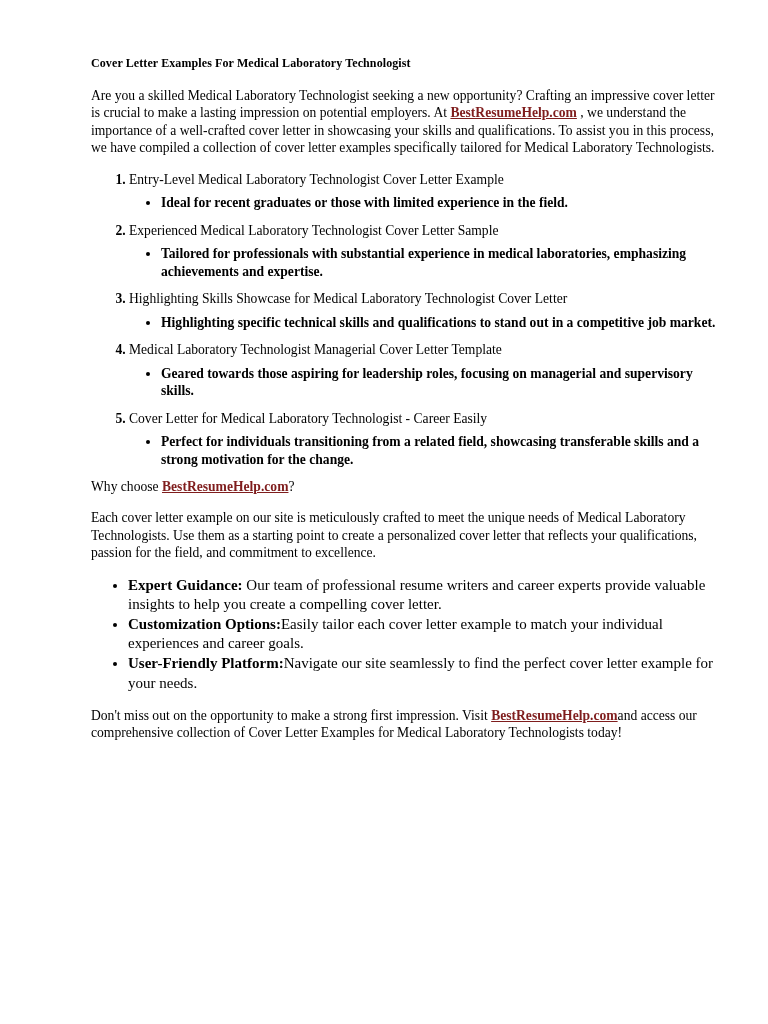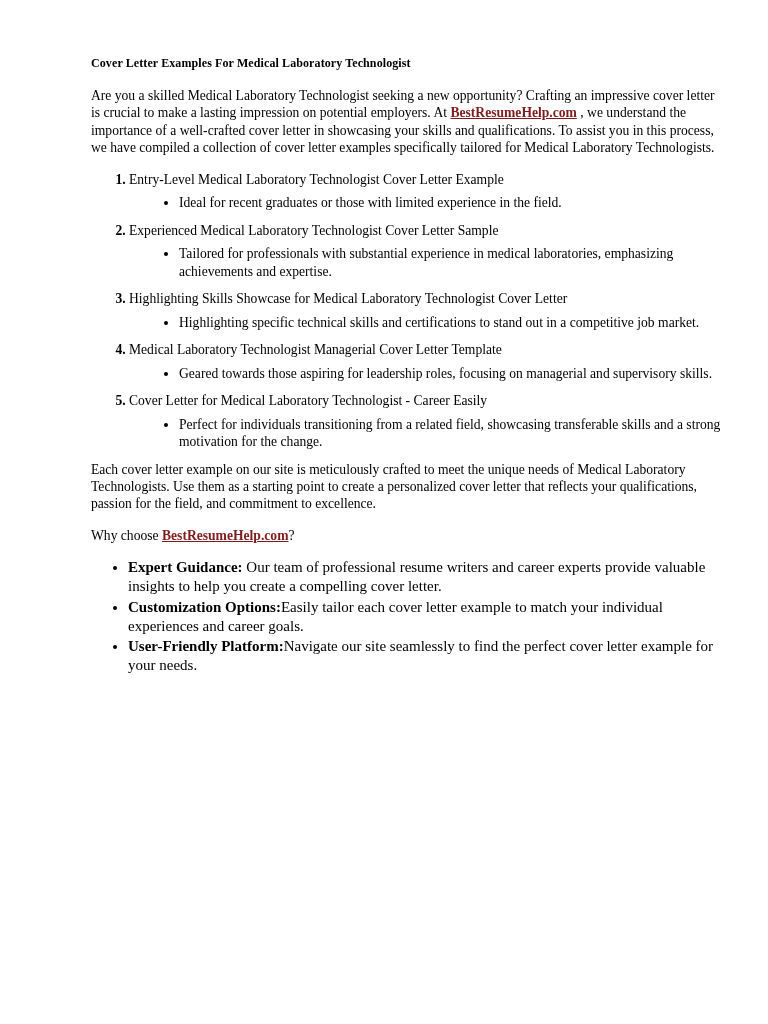--- a/index.html
+++ b/index.html
@@ -59,24 +59,23 @@
   ol.main-list > li > span.item-label {
     font-weight: normal;
     text-align: right;
   }
   ul.sub-list {
     list-style: disc;
     margin: 6px 0 10px 0;
     padding-left: 32px;
   }
   ul.sub-list > li {
-    font-weight: normal;
+    font-weight: bold;
     font-size: 13.6px;
     line-height: 1.28;
-    margin-left: 18px;
   }
   ul.why-list {
     list-style: disc;
     margin: 4px 0 14px 0;
     padding-left: 37px;
   }
   ul.why-list > li {
     font-size: 15px;
     line-height: 1.28;
     margin-bottom: 1px;
@@ -109,52 +108,56 @@
       </li>
       <li>
         <span class="item-label">Experienced Medical Laboratory Technologist Cover Letter Sample</span>
         <ul class="sub-list">
           <li>Tailored for professionals with substantial experience in medical laboratories, emphasizing achievements and expertise.</li>
         </ul>
       </li>
       <li>
         <span class="item-label">Highlighting Skills Showcase for Medical Laboratory Technologist Cover Letter</span>
         <ul class="sub-list">
-          <li>Highlighting specific technical skills and certifications to stand out in a competitive job market.</li>
+          <li>Highlighting specific technical skills and qualifications to stand out in a competitive job market.</li>
         </ul>
       </li>
       <li>
         <span class="item-label">Medical Laboratory Technologist Managerial Cover Letter Template</span>
         <ul class="sub-list">
           <li>Geared towards those aspiring for leadership roles, focusing on managerial and supervisory skills.</li>
         </ul>
       </li>
       <li>
         <span class="item-label">Cover Letter for Medical Laboratory Technologist - Career Easily</span>
         <ul class="sub-list">
           <li>Perfect for individuals transitioning from a related field, showcasing transferable skills and a strong motivation for the change.</li>
         </ul>
       </li>
     </ol>
 
-    <p class="para">Each cover letter example on our site is meticulously crafted to meet the unique needs of Medical Laboratory Technologists. Use them as a starting point to create a personalized cover letter that reflects your qualifications, passion for the field, and commitment to excellence.</p>
-
     <p class="para">
       <span>Why choose</span>
       <a class="brand" href="#">BestResumeHelp.com</a><span>?</span>
     </p>
+
+    <p class="para">Each cover letter example on our site is meticulously crafted to meet the unique needs of Medical Laboratory Technologists. Use them as a starting point to create a personalized cover letter that reflects your qualifications, passion for the field, and commitment to excellence.</p>
 
     <ul class="why-list">
       <li>
         <b>Expert Guidance:</b>
         <span>Our team of professional resume writers and career experts provide valuable insights to help you create a compelling cover letter.</span>
       </li>
       <li>
         <b>Customization Options:</b><span>Easily tailor each cover letter example to match your individual experiences and career goals.</span>
       </li>
       <li>
         <b>User-Friendly Platform:</b><span>Navigate our site seamlessly to find the perfect cover letter example for your needs.</span>
       </li>
     </ul>
 
+    <p class="para">
+      <span>Don't miss out on the opportunity to make a strong first impression. Visit</span>
+      <a class="brand" href="#">BestResumeHelp.com</a><span>and access our comprehensive collection of Cover Letter Examples for Medical Laboratory Technologists today!</span>
+    </p>
 
   </div>
 </div>
 
 </body></html>

